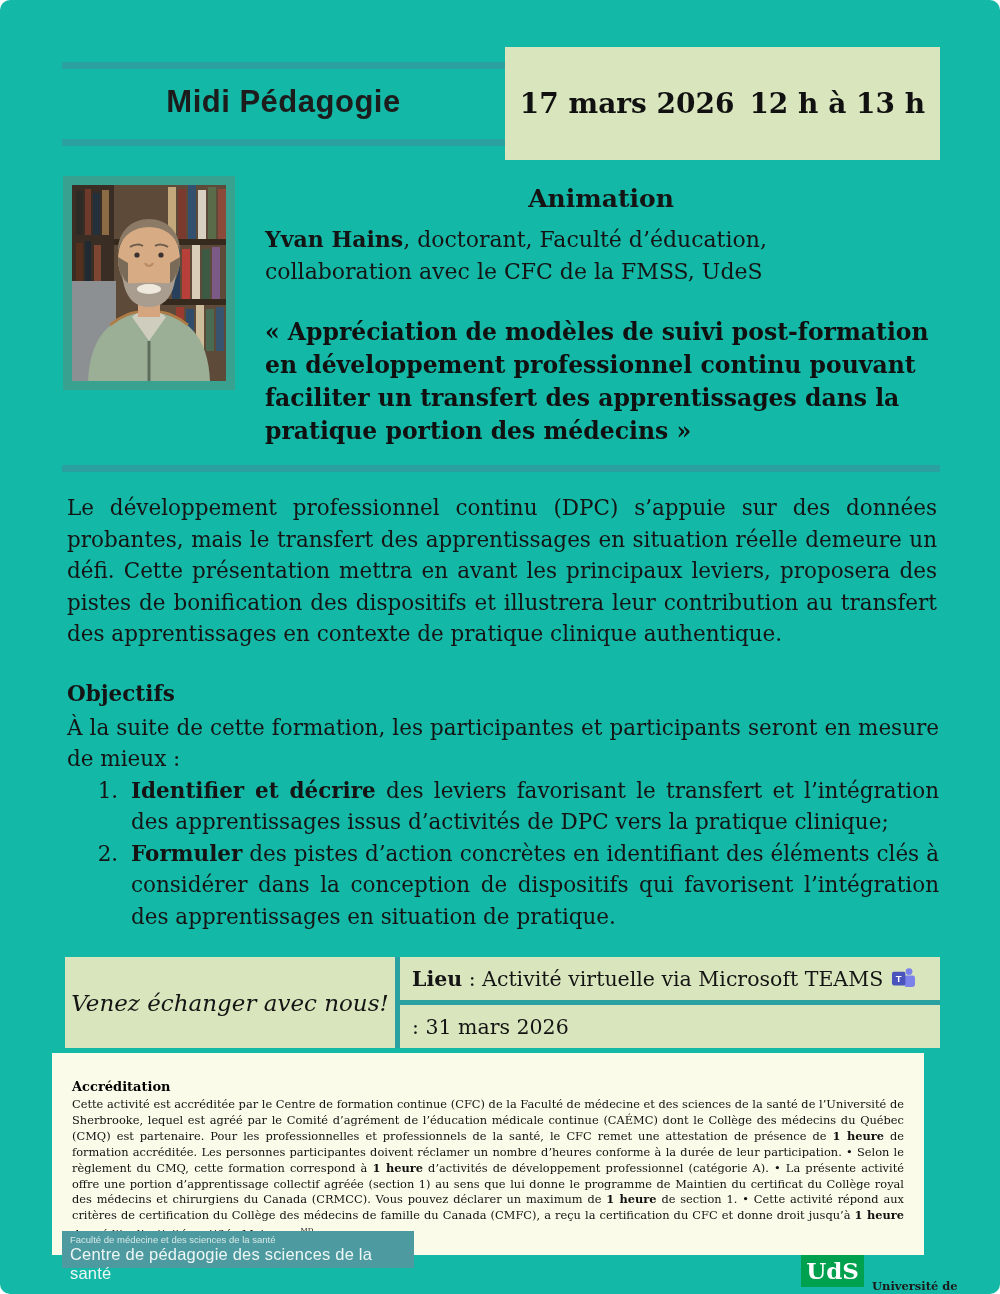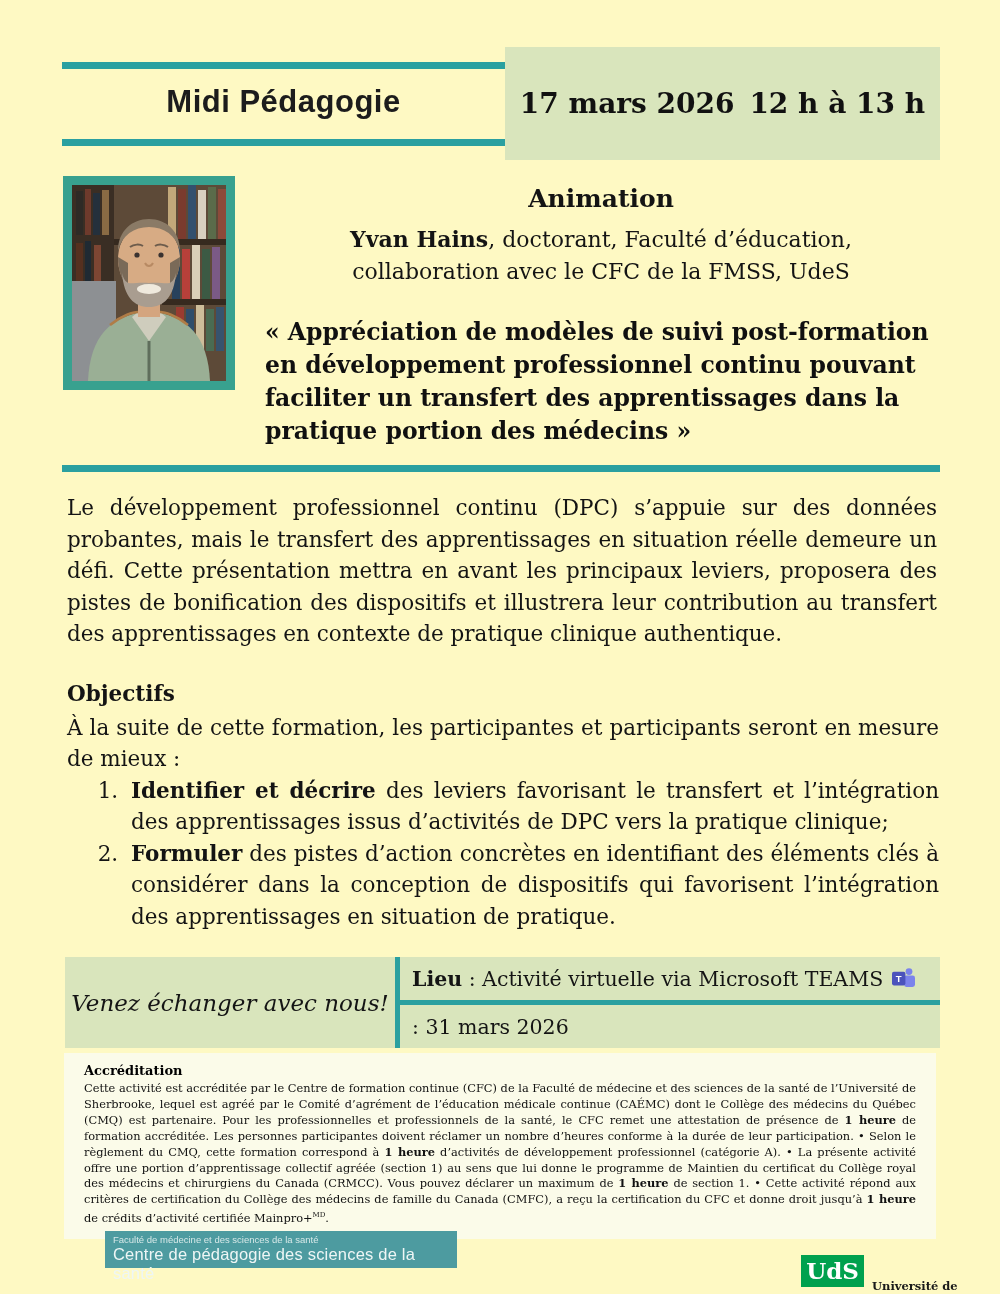--- a/index.html
+++ b/index.html
@@ -1,36 +1,36 @@
 <!DOCTYPE html>
 <html><head>
 <meta charset="utf-8">
 <style>
   html,body{margin:0;padding:0;}
   body{background:#ffffff;width:1000px;height:1294px;position:relative;
        font-family:"DejaVu Serif", serif;color:#141414;}
-  .page{position:absolute;inset:0;width:1000px;height:1294px;background:#fef9c3;overflow:hidden;}
+  .page{position:absolute;inset:0;width:1000px;height:1294px;background:#14b8a6;overflow:hidden;border-radius:10px;}
 
   
   .rule{position:absolute;background:#2aa0a0;height:7px;}
   .rule-top{left:62px;top:62px;width:443px;}
   .rule-mid{left:62px;top:139px;width:443px;}
   .event-title{position:absolute;left:62px;top:84px;width:443px;text-align:center;
      font-family:"Liberation Sans", sans-serif;font-weight:bold;font-size:31px;color:#1c1c1c;
      letter-spacing:0.5px;}
   .date-box{position:absolute;left:505px;top:47px;width:435px;height:113px;background:#d9e5bc;
      display:flex;flex-direction:row;justify-content:space-evenly;align-items:center;}
   .date-box div{font-weight:bold;font-size:28px;color:#111;}
 
   
   .photo-frame{position:absolute;left:63px;top:176px;width:154px;height:196px;
      border:9px solid #38a18f;background:#5d4a38;}
   .speaker-col{position:absolute;left:265px;top:184px;width:672px;}
   .animation-heading{text-align:center;font-weight:bold;font-size:25px;margin-bottom:10px;}
-  .speaker-line{font-size:22px;line-height:32px;text-align:center;}
+  .speaker-line{font-size:22px;line-height:32px;}
   .quote{margin-top:28px;font-weight:bold;font-size:23.5px;line-height:33px;color:#101010;}
 
   
   .rule-div{left:62px;top:465px;width:878px;}
   .description{position:absolute;left:67px;top:492px;width:870px;font-size:21.5px;
      line-height:31.5px;text-align:justify;}
   .objectives{position:absolute;left:67px;top:678px;width:872px;font-size:21.5px;line-height:31.5px;}
   .objectives h3{margin:0 0 2px 0;font-size:21.5px;}
   .objectives .intro{text-align:justify;}
   .objectives ol{margin:0;padding:0 0 0 58px;}
@@ -41,30 +41,30 @@
   .contact .tagline{width:330px;background:#d9e5bc;display:flex;align-items:center;
      justify-content:center;font-style:italic;font-size:23px;}
   .vbar{width:5px;background:#2aa0a0;}
   .contact .rows{flex:1;display:flex;flex-direction:column;}
   .contact .row{flex:1;background:#d9e5bc;display:flex;align-items:center;
      padding-left:12px;font-size:20.5px;}
   .hbar{height:5px;background:#2aa0a0;}
   .teams{margin-left:8px;vertical-align:middle;}
 
   
-  .accreditation{position:absolute;left:64px;top:1053px;width:872px;background:#fbfbe9;
-     box-sizing:border-box;padding:10px 20px 12px 20px;}
+  .accreditation{position:absolute;left:52px;top:1053px;width:872px;background:#fbfbe9;
+     box-sizing:border-box;padding:26px 20px 12px 20px;}
   .accreditation h4{margin:0 0 3px 0;font-size:13px;color:#000;}
   .accreditation p{margin:0;font-size:11.4px;line-height:15.9px;text-align:justify;color:#111;}
   .accreditation sup{font-size:7px;}
 
   
   .footer-banner{position:absolute;left:62px;top:1231px;width:352px;height:37px;background:#4d9ba0;
      color:#eef6f5;font-family:"Liberation Sans", sans-serif;box-sizing:border-box;
-     padding:3px 0 0 8px;margin-left:43px;}
+     padding:3px 0 0 8px;}
   .footer-banner .small{font-size:9.5px;opacity:.85;line-height:11px;}
   .footer-banner .big{font-size:16.5px;line-height:19px;letter-spacing:.2px;}
   .uds{position:absolute;left:790px;top:1236px;display:flex;align-items:center;}
   .uds-mark{width:63px;height:32px;background:#00a14e;color:#fff;display:flex;align-items:center;
      justify-content:center;font-weight:bold;font-size:23px;font-family:"DejaVu Serif", serif;margin-left:11px;}
   .uds-text{margin-left:8px;font-size:11.5px;line-height:12.5px;font-weight:bold;color:#1a1a1a;margin-top:44px;}
 
   b{font-weight:bold;}
 </style>
 </head>

